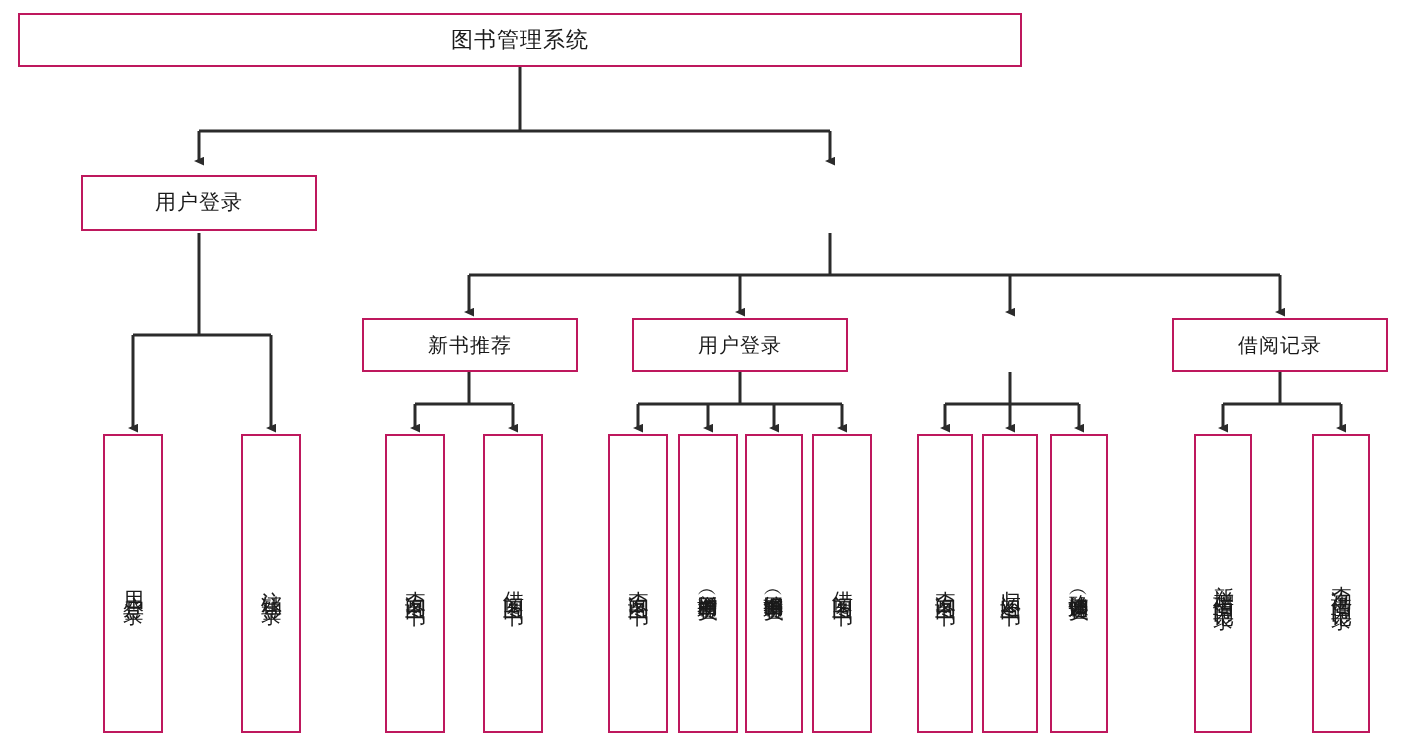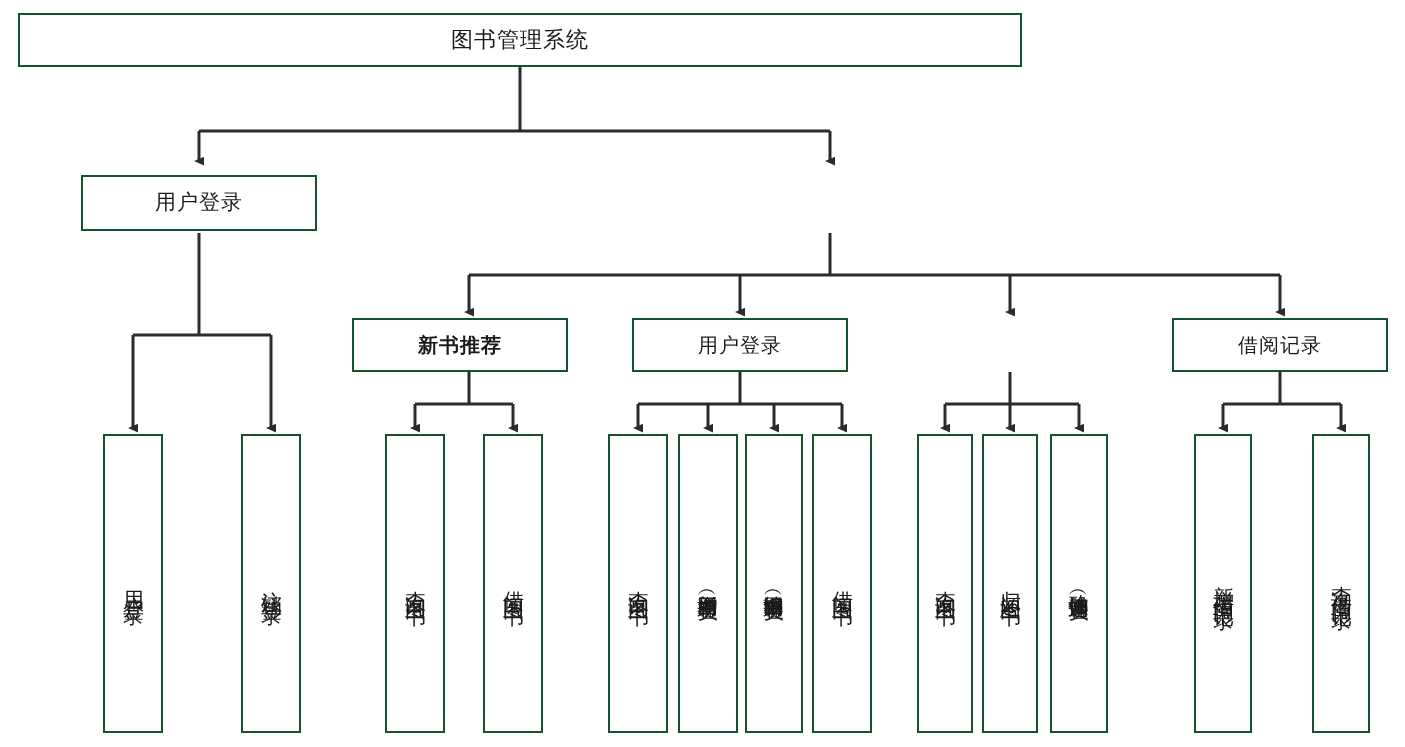--- a/index.html
+++ b/index.html
@@ -23,21 +23,21 @@
     left: 0;
     top: 0;
     width: 1405px;
     height: 747px;
     pointer-events: none;
   }
   .node {
     position: absolute;
     box-sizing: border-box;
     background: #ffffff;
-    border: 2px solid #14532d;
+    border: 2px solid #be185d;
     display: flex;
     align-items: center;
     justify-content: center;
     color: #1a1a1a;
   }
   .node .lbl {
     display: block;
     text-align: center;
     line-height: 1.02;
     white-space: nowrap;
@@ -154,21 +154,21 @@
 
   <div class="node root">
     <span class="lbl">图书管理系统</span>
   </div>
 
   <div class="node lvl1" style="left:81px; top:175px; width:236px;">
     <span class="lbl">用户登录</span>
   </div>
 
 
-  <div class="node lvl2" style="left:352px; top:318px; width:216px;font-weight:bold;">
+  <div class="node lvl2" style="left:362px; top:318px; width:216px;">
     <span class="lbl">新书推荐</span>
   </div>
 
   <div class="node lvl2" style="left:632px; top:318px; width:216px;">
     <span class="lbl">用户登录</span>
   </div>
 
 
   <div class="node lvl2" style="left:1172px; top:318px; width:216px;">
     <span class="lbl">借阅记录</span>

